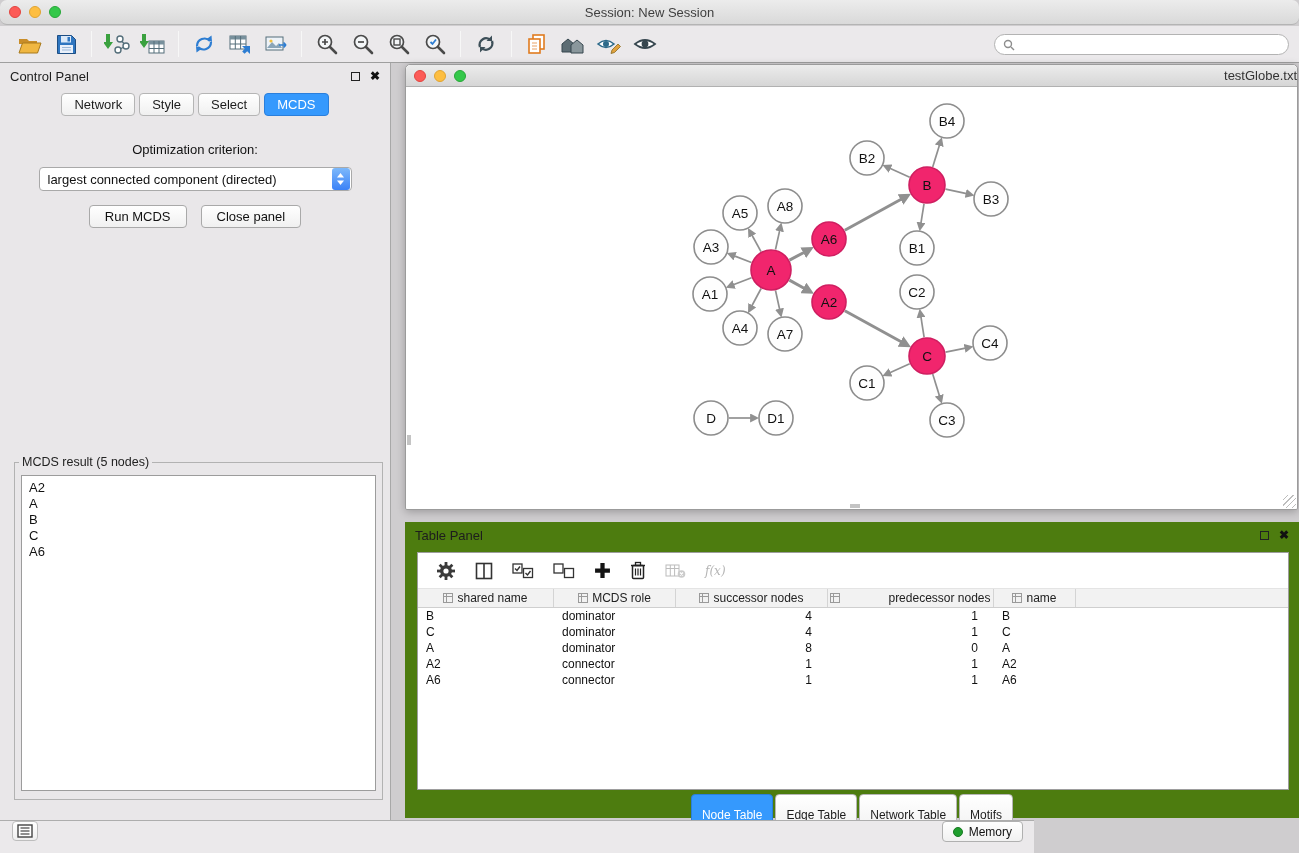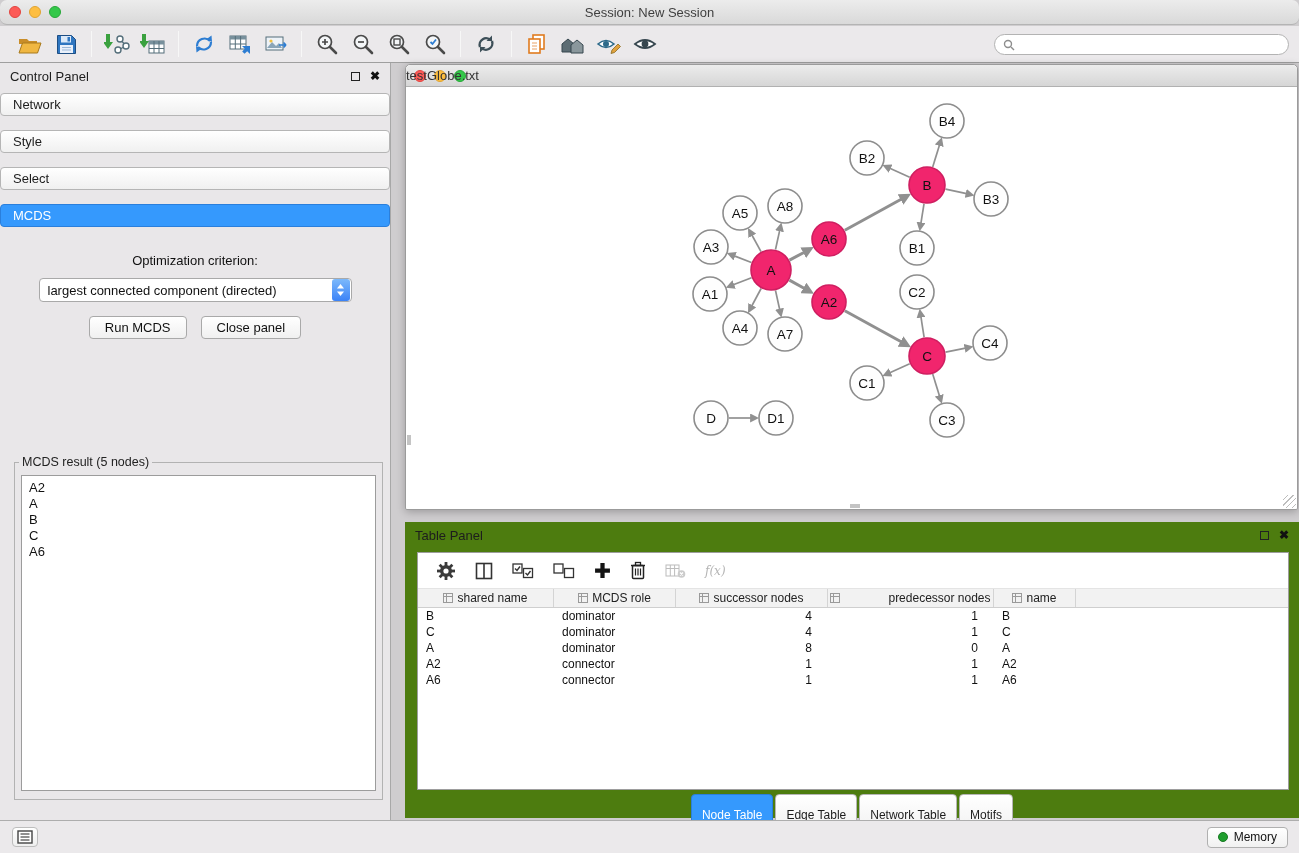--- a/index.html
+++ b/index.html
@@ -29,21 +29,21 @@
   
   .main { position:absolute; left:0; top:63px; width:1299px; height:757px; background:#cfcdcf; }
 
   
   .cpanel { position:absolute; left:0; top:0; width:391px; height:757px; background:#e9e7e9; border-right:1px solid #a8a8a8; }
   .phead { height:26px; display:flex; align-items:center; padding:0 10px; }
   .phead-title { font-size:13px; color:#1d1d1d; }
   .winbtns { margin-left:auto; display:flex; align-items:center; gap:10px; }
   .wf { width:9px; height:9px; border:1.5px solid #222; display:inline-block; }
   .wx { font-size:12px; font-weight:bold; color:#111; line-height:1; }
-  .ptabs-row { display:flex; justify-content:center; gap:14px; padding:4px 0 8px 0;flex-direction:column; }
+  .ptabs-row { display:flex; justify-content:center; gap:4px; padding:4px 0 8px 0; }
   .ptab { border:1px solid #b5b5b5; background:linear-gradient(#ffffff,#f0f0f0); border-radius:4px;
     padding:3px 12px; font-size:13px; color:#1c1c1c; }
   .ptab.active { background:#3599fd; border-color:#2a7fdc; color:#fff; }
   .opt-label { text-align:center; margin-top:18px; font-size:13px; color:#111; }
   .combo { width:313px; height:24px; margin:10px auto 0 auto; background:#fff; border:1px solid #a9a9a9;
     border-radius:4px; display:flex; align-items:center; overflow:hidden; }
   .combo-text { flex:1; padding-left:8px; font-size:13px; color:#111; white-space:nowrap; }
   .combo-btn { width:18px; height:22px; margin:0 1px 0 0; border-radius:3px;
     background:linear-gradient(#7db9fb,#3b82f7); display:flex; align-items:center; justify-content:center; }
   .btn-row { display:flex; justify-content:center; gap:14px; margin-top:14px; }
@@ -55,21 +55,21 @@
   .result-box { position:absolute; left:6px; right:6px; top:6px; bottom:8px; background:#fff;
     border:1px solid #9c9c9c; padding:4px 7px; font-size:13px; line-height:16px; overflow:hidden; }
   .result-item { color:#111; }
 
   
   .netwin { position:absolute; left:405px; top:1px; width:893px; height:446px; background:#fff;
     border:1px solid #9b9b9b; border-radius:5px 5px 2px 2px; box-shadow:0 2px 8px rgba(0,0,0,0.25); }
   .netwin-titlebar { height:22px; background:linear-gradient(#ececec,#d6d6d6); border-bottom:1px solid #b1b1b1;
     border-radius:5px 5px 0 0; display:flex; align-items:center; position:relative; }
   .netwin-titlebar .traffic { margin-left:8px; }
-  .netwin-title { position:absolute; left:0; right:0; text-align:left; font-size:13px; color:#333; }
+  .netwin-title { position:absolute; left:0; right:0; text-align:right; font-size:13px; color:#333; }
   .net-canvas { position:absolute; left:0; top:22px; right:0; bottom:0; background:#fff; border-radius:0 0 2px 2px; }
   .net-canvas svg { position:absolute; left:0; top:0; }
   .grip { position:absolute; right:1px; bottom:1px; width:13px; height:13px;
     background:repeating-linear-gradient(135deg, transparent 0 3px, #bdbdbd 3px 4px); }
   .tickL { position:absolute; left:1px; top:348px; width:4px; height:10px; background:#c4c4c4; }
   .tickB { position:absolute; left:444px; bottom:1px; width:10px; height:4px; background:#c4c4c4; }
 
   
   .tpanel { position:absolute; left:405px; top:459px; width:894px; height:296px; background:#4d7c0f; }
   .tp-body { position:absolute; left:12px; top:30px; width:872px; height:238px; background:#fff; border:1px solid #9d9d9d; }
@@ -86,22 +86,22 @@
   .c0 { width:136px; padding-left:8px; }
   .c1 { width:122px; padding-left:8px; }
   .c2 { width:152px; text-align:right; padding-right:16px; }
   .c3 { width:166px; text-align:right; padding-right:16px;gap:48px; }
   .c4 { width:82px; padding-left:8px; }
   .hcell.c0,.hcell.c1,.hcell.c2,.hcell.c3,.hcell.c4 { padding:0; text-align:center; justify-content:center; }
   .tp-tabs { position:absolute; left:0; right:0; top:272px; display:flex; justify-content:center; gap:2px; }
   .tp-tabs .ptab { font-size:12px; padding:13px 10px; }
 
   
-  .statusbar { position:absolute; left:0; top:820px; width:1299px; height:33px; background:#ebe9eb;
-    border-top:1px solid #adadad; display:flex; align-items:center; }
+  .statusbar { position:absolute; left:0; top:820px; width:1034px; height:33px; background:#ebe9eb;
+    border-top:1px solid #adadad; display:flex; }
   .status-left-btn { margin-left:12px; width:26px; height:20px; border:1px solid #bdbdbd; border-radius:4px;
     background:linear-gradient(#fff,#efefef); display:flex; align-items:center; justify-content:center; }
   .memory-btn { margin-left:auto; margin-right:11px; height:21px; border:1px solid #b0b0b0; border-radius:4px;
     background:linear-gradient(#ffffff,#f1f1f1); display:flex; align-items:center; gap:6px; padding:0 10px; font-size:12px; color:#111; }
   .gdot { width:10px; height:10px; border-radius:50%; background:#1f9e2e; border:1px solid #187a23; }
 </style>
 </head>
 <body>
 
 <div class="titlebar">

